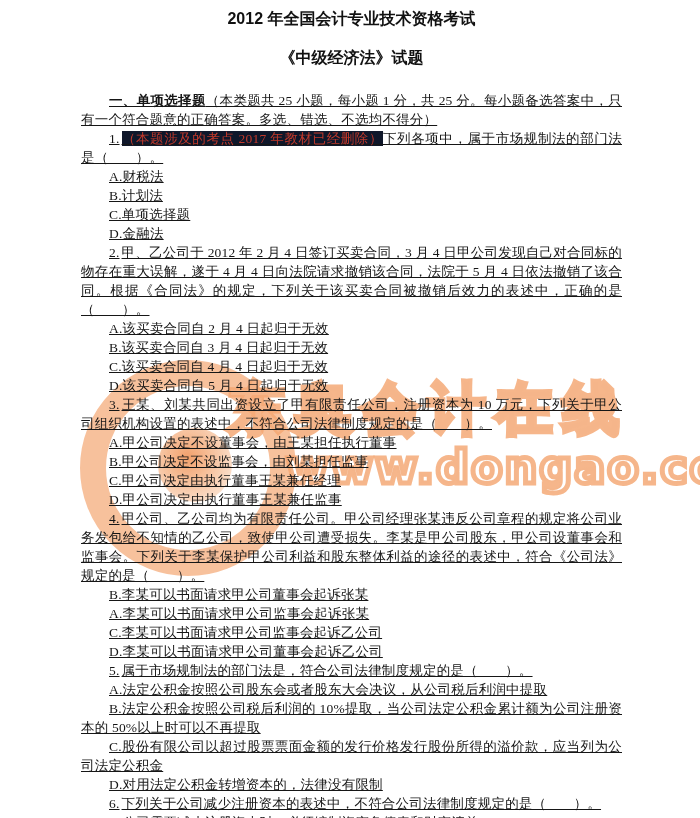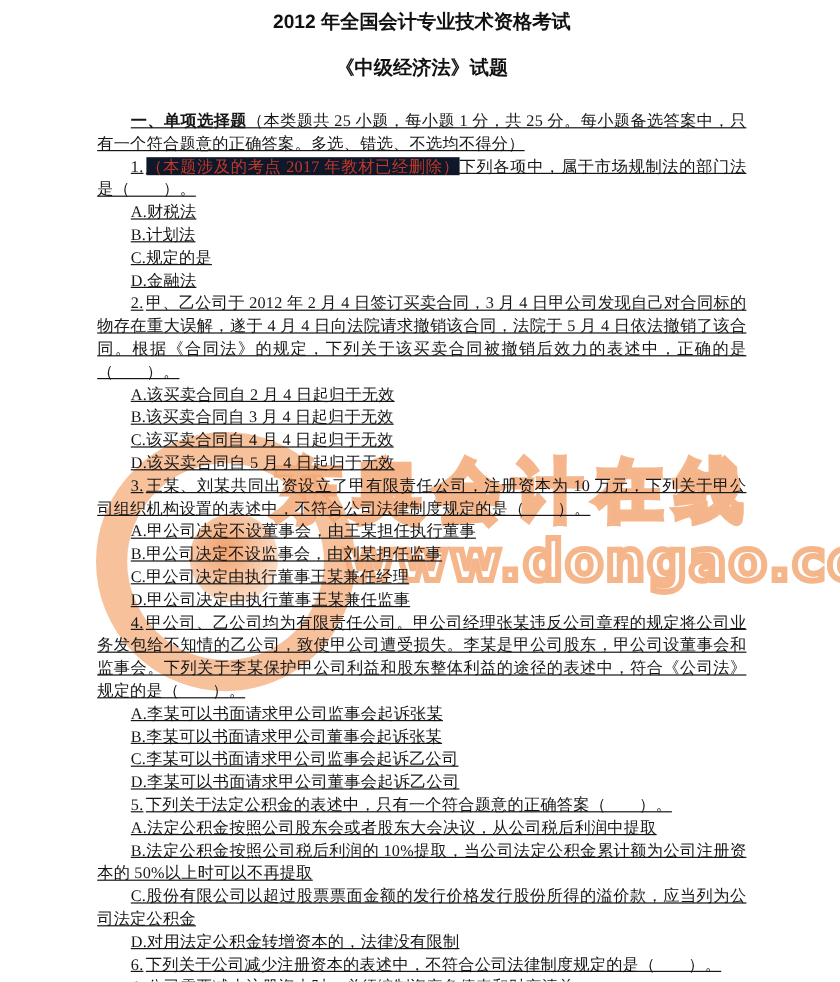--- a/index.html
+++ b/index.html
@@ -64,21 +64,21 @@
 
     <div class="title title-1">2012 年全国会计专业技术资格考试</div>
     <div class="title title-2">《中级经济法》试题</div>
 
     <p class="para"><span class="bold">一、单项选择题</span><span>（本类题共 25 小题，每小题 1 分，共 25 分。每小题备选答案中，只有一个符合题意的正确答案。多选、错选、不选均不得分）</span></p>
 
     <div>
       <p class="para"><span class="qnum">1.</span><span class="hl">（本题涉及的考点 2017 年教材已经删除）</span><span>下列各项中，属于市场规制法的部门法是（　　）。</span></p>
       <p class="para">A.财税法</p>
       <p class="para">B.计划法</p>
-      <p class="para">C.规定的是</p>
+      <p class="para">C.单项选择题</p>
       <p class="para">D.金融法</p>
     </div>
 
     <div>
       <p class="para"><span class="qnum">2.</span><span>甲、乙公司于 2012 年 2 月 4 日签订买卖合同，3 月 4 日甲公司发现自己对合同标的物存在重大误解，遂于 4 月 4 日向法院请求撤销该合同，法院于 5 月 4 日依法撤销了该合同。根据《合同法》的规定，下列关于该买卖合同被撤销后效力的表述中，正确的是（　　）。</span></p>
       <p class="para">A.该买卖合同自 2 月 4 日起归于无效</p>
       <p class="para">B.该买卖合同自 3 月 4 日起归于无效</p>
       <p class="para">C.该买卖合同自 4 月 4 日起归于无效</p>
       <p class="para">D.该买卖合同自 5 月 4 日起归于无效</p>
     </div>
@@ -86,28 +86,28 @@
     <div>
       <p class="para"><span class="qnum">3.</span><span>王某、刘某共同出资设立了甲有限责任公司，注册资本为 10 万元，下列关于甲公司组织机构设置的表述中，不符合公司法律制度规定的是（　　）。</span></p>
       <p class="para">A.甲公司决定不设董事会，由王某担任执行董事</p>
       <p class="para">B.甲公司决定不设监事会，由刘某担任监事</p>
       <p class="para">C.甲公司决定由执行董事王某兼任经理</p>
       <p class="para">D.甲公司决定由执行董事王某兼任监事</p>
     </div>
 
     <div>
       <p class="para"><span class="qnum">4.</span><span>甲公司、乙公司均为有限责任公司。甲公司经理张某违反公司章程的规定将公司业务发包给不知情的乙公司，致使甲公司遭受损失。李某是甲公司股东，甲公司设董事会和监事会。下列关于李某保护甲公司利益和股东整体利益的途径的表述中，符合《公司法》规定的是（　　）。</span></p>
+      <p class="para">B.李某可以书面请求甲公司董事会起诉张某</p>
       <p class="para">A.李某可以书面请求甲公司监事会起诉张某</p>
-      <p class="para">B.李某可以书面请求甲公司董事会起诉张某</p>
       <p class="para">C.李某可以书面请求甲公司监事会起诉乙公司</p>
       <p class="para">D.李某可以书面请求甲公司董事会起诉乙公司</p>
     </div>
 
     <div>
-      <p class="para"><span class="qnum">5.</span><span>下列关于法定公积金的表述中，只有一个符合题意的正确答案（　　）。</span></p>
+      <p class="para"><span class="qnum">5.</span><span>属于市场规制法的部门法是，符合公司法律制度规定的是（　　）。</span></p>
       <p class="para">A.法定公积金按照公司股东会或者股东大会决议，从公司税后利润中提取</p>
       <p class="para">B.法定公积金按照公司税后利润的 10%提取，当公司法定公积金累计额为公司注册资本的 50%以上时可以不再提取</p>
       <p class="para">C.股份有限公司以超过股票票面金额的发行价格发行股份所得的溢价款，应当列为公司法定公积金</p>
       <p class="para">D.对用法定公积金转增资本的，法律没有限制</p>
     </div>
 
     <div>
       <p class="para"><span class="qnum">6.</span><span>下列关于公司减少注册资本的表述中，不符合公司法律制度规定的是（　　）。</span></p>
       <p class="para">A.公司需要减少注册资本时，必须编制资产负债表和财产清单</p>
 

